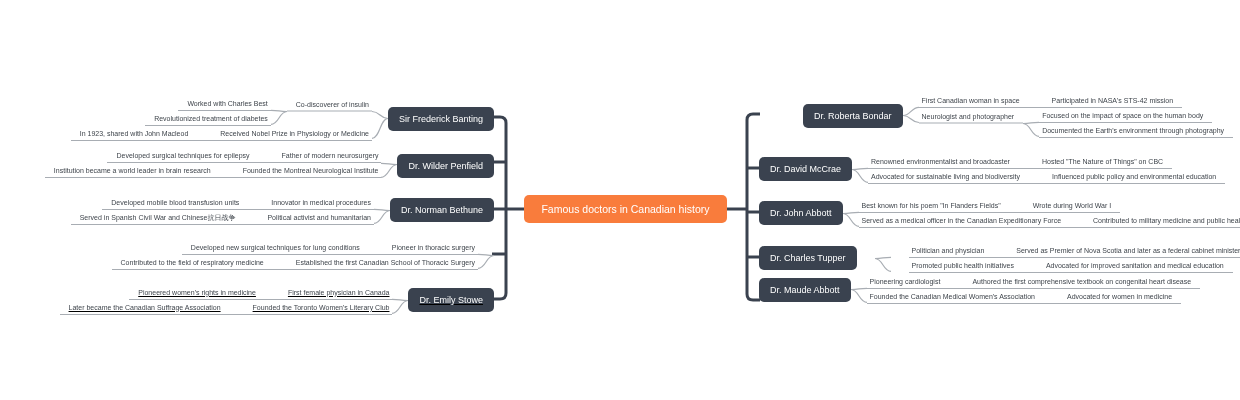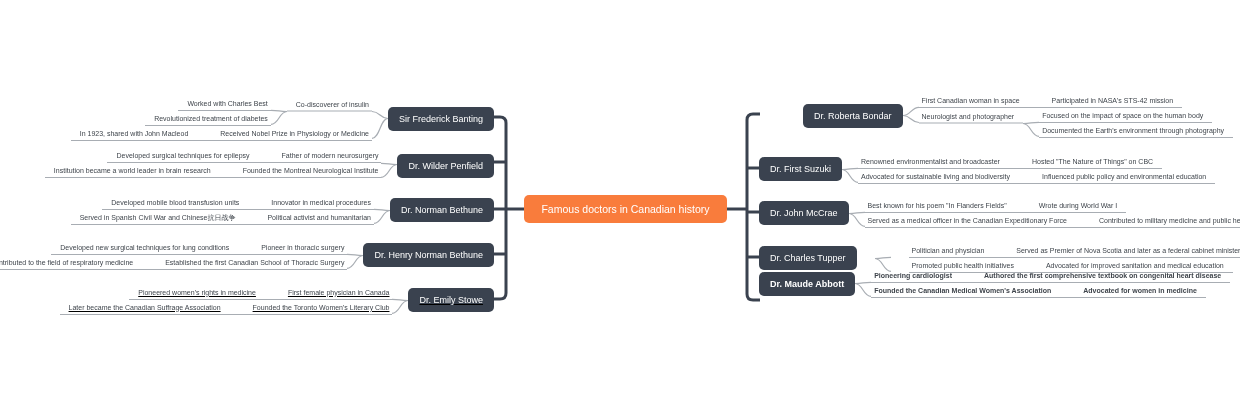--- a/index.html
+++ b/index.html
@@ -132,21 +132,20 @@
           <div class="krow">
             <span class="t">Contributed to the field of respiratory medicine</span>
             <i class="bridge"></i>
             <span class="t">Established the first Canadian School of Thoracic Surgery</span>
           </div>
         </div>
         <svg width="16" height="27" class="br">
           <path d="M16,13.5 C8,13.5 8,12.4 0,12.4" fill="none" stroke="#A8ADB3" stroke-width="1.2"></path>
           <path d="M16,13.5 C8,13.5 8,26.4 0,26.4" fill="none" stroke="#A8ADB3" stroke-width="1.2"></path>
         </svg>
-        <div class="node">Dr. Henry Norman Bethune</div>
       </div>
       <div class="group L" style="top: 285.5px; right: 746px; text-decoration: underline;">
         <div class="kids">
           <div class="krow">
             <span class="t">Pioneered women's rights in medicine</span>
             <i class="bridge"></i>
             <span class="t">First female physician in Canada</span>
           </div>
           <div class="krow">
             <span class="t">Later became the Canadian Suffrage Association</span>
@@ -179,40 +178,40 @@
               <path d="M0,13.5 C8,13.5 8,26.4 16,26.4" fill="none" stroke="#A8ADB3" stroke-width="1.2"></path>
             </svg>
             <div class="stack">
               <span class="t">Focused on the impact of space on the human body</span>
               <span class="t">Documented the Earth's environment through photography</span>
             </div>
           </div>
         </div>
       </div>
       <div class="group R" style="top: 154.5px; left: 759px;">
-        <div class="node">Dr. First Suzuki</div>
+        <div class="node">Dr. David McCrae</div>
         <svg width="16" height="27" class="br">
           <path d="M0,13.5 C8,13.5 8,12.4 16,12.4" fill="none" stroke="#A8ADB3" stroke-width="1.2"></path>
           <path d="M0,13.5 C8,13.5 8,26.4 16,26.4" fill="none" stroke="#A8ADB3" stroke-width="1.2"></path>
         </svg>
         <div class="kids">
           <div class="krow">
             <span class="t">Renowned environmentalist and broadcaster</span>
             <i class="bridge"></i>
             <span class="t">Hosted "The Nature of Things" on CBC</span>
           </div>
           <div class="krow">
             <span class="t">Advocated for sustainable living and biodiversity</span>
             <i class="bridge"></i>
             <span class="t">Influenced public policy and environmental education</span>
           </div>
         </div>
       </div>
       <div class="group R" style="top: 198.5px; left: 759px;">
-        <div class="node">Dr. John McCrae</div>
+        <div class="node">Dr. John Abbott</div>
         <svg width="16" height="27" class="br">
           <path d="M0,13.5 C8,13.5 8,12.4 16,12.4" fill="none" stroke="#A8ADB3" stroke-width="1.2"></path>
           <path d="M0,13.5 C8,13.5 8,26.4 16,26.4" fill="none" stroke="#A8ADB3" stroke-width="1.2"></path>
         </svg>
         <div class="kids">
           <div class="krow">
             <span class="t">Best known for his poem "In Flanders Fields"</span>
             <i class="bridge"></i>
             <span class="t">Wrote during World War I</span>
           </div>
@@ -235,21 +234,21 @@
             <i class="bridge"></i>
             <span class="t">Served as Premier of Nova Scotia and later as a federal cabinet minister</span>
           </div>
           <div class="krow">
             <span class="t">Promoted public health initiatives</span>
             <i class="bridge"></i>
             <span class="t">Advocated for improved sanitation and medical education</span>
           </div>
         </div>
       </div>
-      <div class="group R" style="top: 269px; left: 759px; font-weight: bold;">
+      <div class="group R" style="top: 275px; left: 759px;">
         <div class="node">Dr. Maude Abbott</div>
         <svg width="16" height="27" class="br">
           <path d="M0,13.5 C8,13.5 8,12.4 16,12.4" fill="none" stroke="#A8ADB3" stroke-width="1.2"></path>
           <path d="M0,13.5 C8,13.5 8,26.4 16,26.4" fill="none" stroke="#A8ADB3" stroke-width="1.2"></path>
         </svg>
         <div class="kids">
           <div class="krow">
             <span class="t">Pioneering cardiologist</span>
             <i class="bridge"></i>
             <span class="t">Authored the first comprehensive textbook on congenital heart disease</span>

